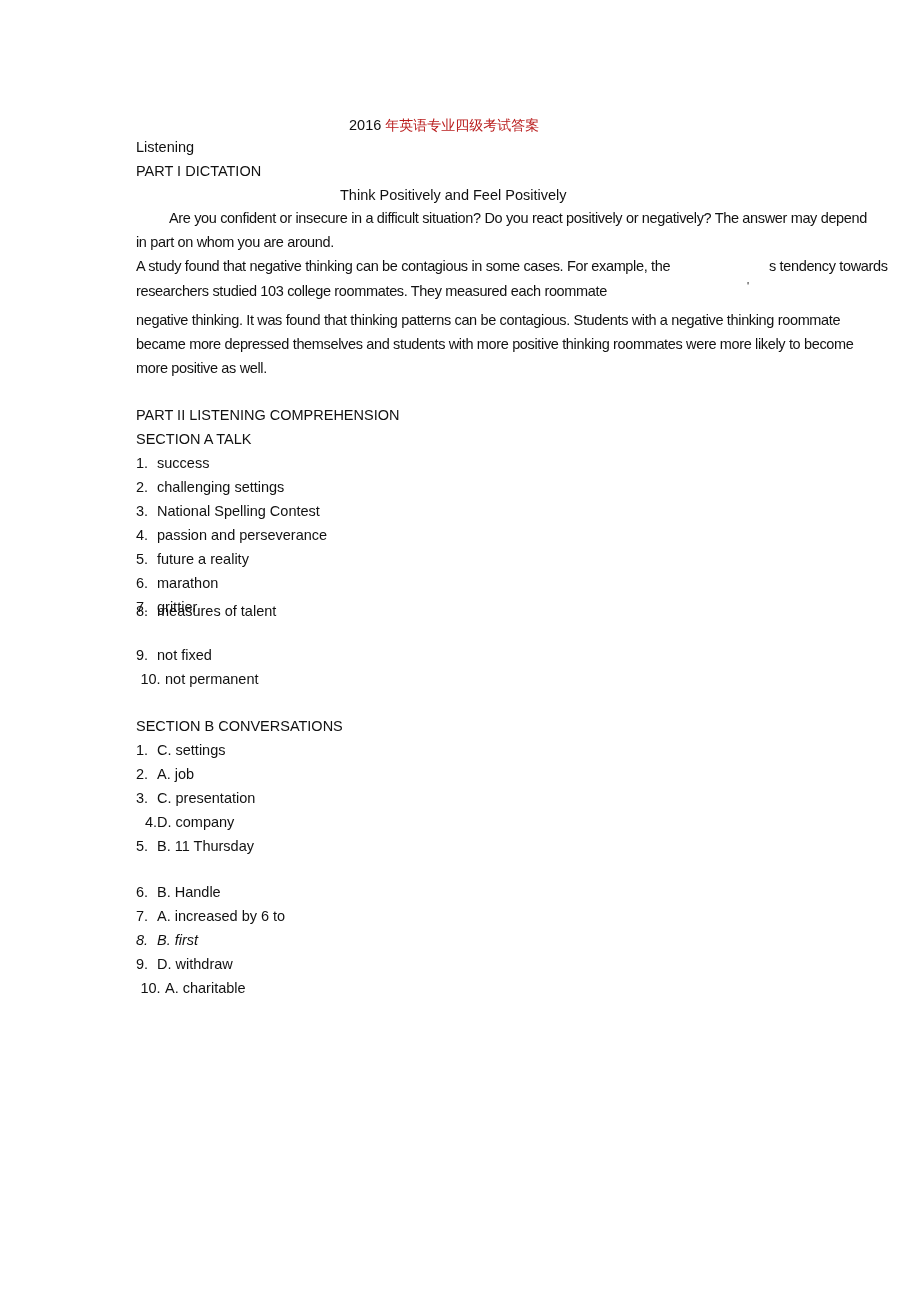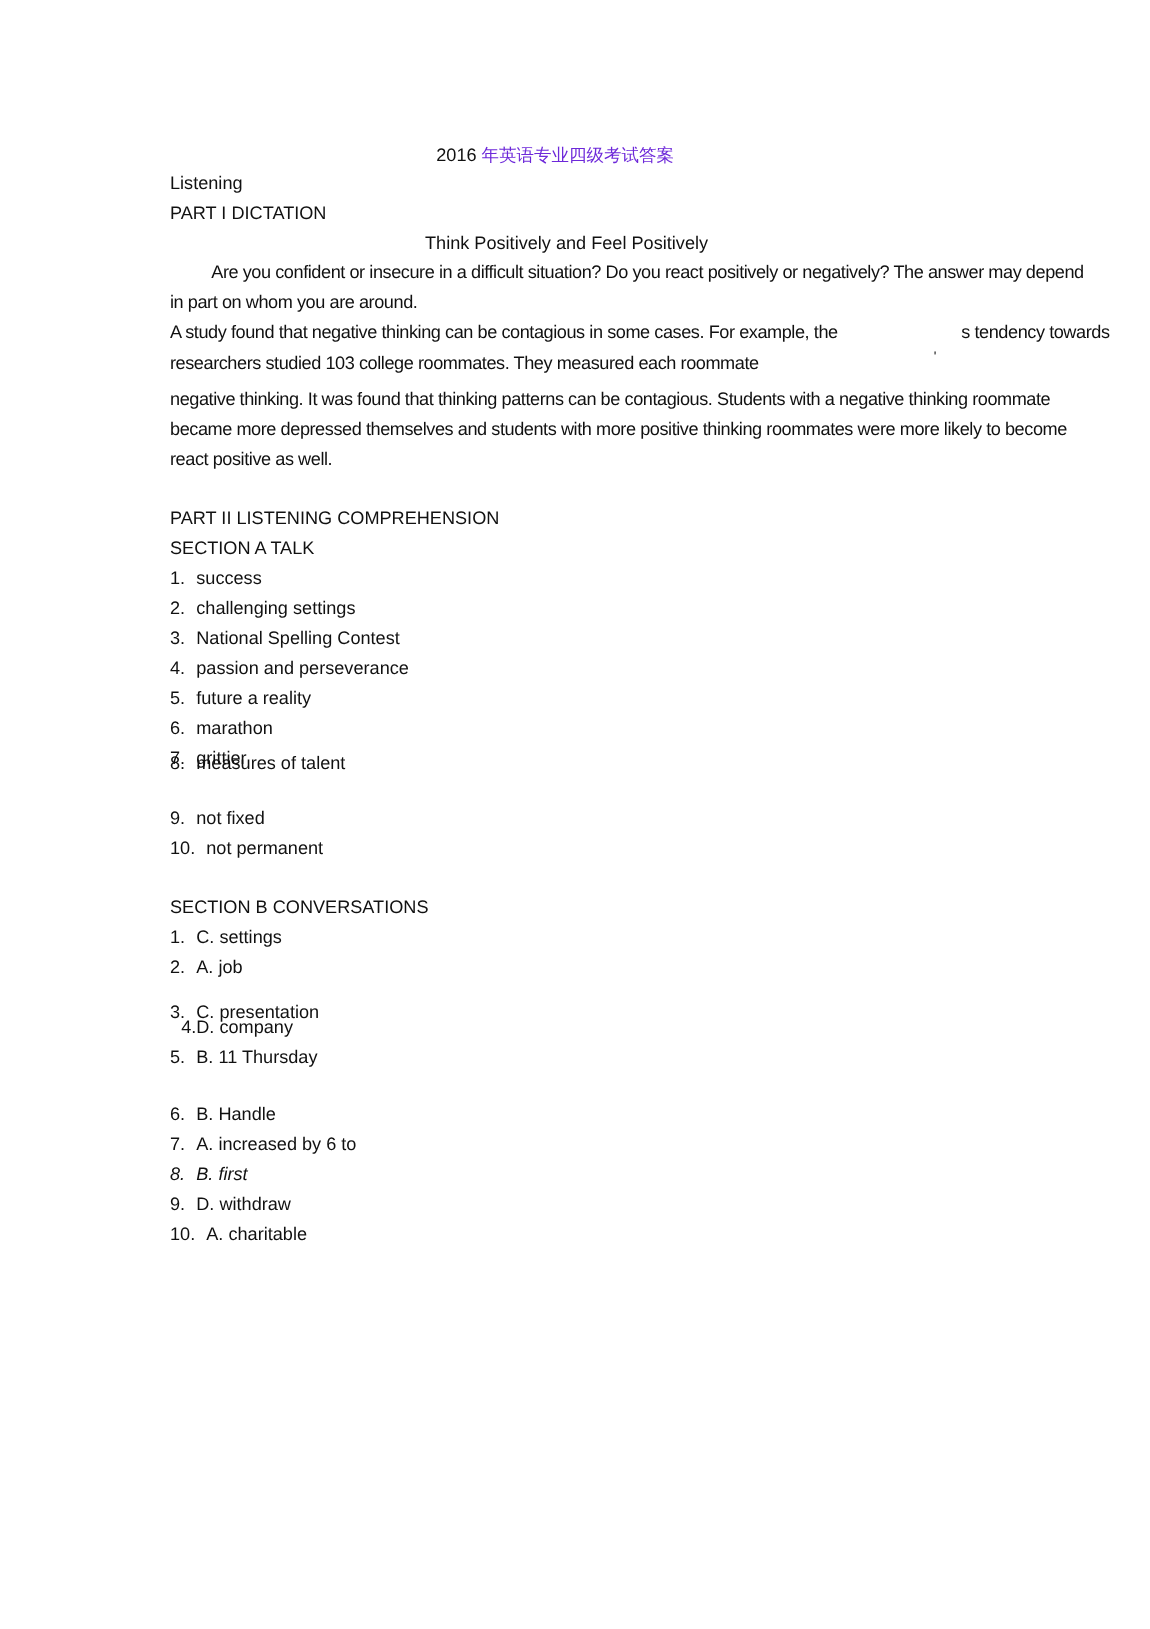--- a/index.html
+++ b/index.html
@@ -28,21 +28,21 @@
       line-height: 18px;
     }
     .title {
       left: 349px;
       top: 116px;
       font-size: 14.5px;
     }
     .title .cjk {
       font-family: "DejaVu Serif", serif;
       font-size: 14px;
-      color: #6d28d9;
+      color: #b91c1c;
     }
     .subtitle {
       left: 340px;
       top: 186px;
     }
     .para {
       position: absolute;
       left: 136px;
       width: 770px;
       font-family: "Liberation Sans Narrow", "Liberation Sans", sans-serif;
@@ -57,21 +57,21 @@
     }
     .ans {
       position: absolute;
       white-space: nowrap;
       line-height: 18px;
     }
     .ans .num {
       display: inline-block;
       width: 21px;
     }
-    .ans.wide .num { width: 29px; }
+    .ans.wide .num { width: 29px; text-align: center; }
   </style>
 </head>
 <body>
 
 <div class="page">
 
   <div class="line title">
     <span>2016</span>
     <span class="cjk">年英语专业四级考试答案</span>
   </div>
@@ -83,21 +83,21 @@
 
   <div class="para" style="top:206px">
     <span class="l" style="left:33px; top:0px">Are you confident or insecure in a difficult situation? Do you react positively or negatively? The answer may depend</span>
     <span class="l" style="top:24px">in part on whom you are around.</span>
     <span class="l" style="top:48px">A study found that negative thinking can be contagious in some cases. For example, the</span>
     <span class="l" style="left:633px; top:48px">s tendency towards</span>
     <span class="l" style="top:73px">researchers studied 103 college roommates. They measured each roommate</span>
     <span class="l" style="left:611px; top:68px; font-size:11px">'</span>
     <span class="l" style="top:102px">negative thinking. It was found that thinking patterns can be contagious. Students with a negative thinking roommate</span>
     <span class="l" style="top:126px">became more depressed themselves and students with more positive thinking roommates were more likely to become</span>
-    <span class="l" style="top:150px">react positive as well.</span>
+    <span class="l" style="top:150px">more positive as well.</span>
   </div>
 
   <div class="line" style="top:406px">PART II LISTENING COMPREHENSION</div>
   <div class="line" style="top:430px">SECTION A TALK</div>
 
   <div id="section-a-list">
       <div class="ans" style="left: 136px; top: 454px;"><span class="num">1.</span><span>success</span></div>
       <div class="ans" style="left: 136px; top: 478px;"><span class="num">2.</span><span>challenging settings</span></div>
       <div class="ans" style="left: 136px; top: 502px;"><span class="num">3.</span><span>National Spelling Contest</span></div>
       <div class="ans" style="left: 136px; top: 526px;"><span class="num">4.</span><span>passion and perseverance</span></div>
@@ -107,21 +107,21 @@
       <div class="ans" style="left: 136px; top: 602px;"><span class="num">8.</span><span>measures of talent</span></div>
       <div class="ans" style="left: 136px; top: 646px;"><span class="num">9.</span><span>not fixed</span></div>
       <div class="ans wide" style="left: 136px; top: 670px;"><span class="num">10.</span><span>not permanent</span></div>
     </div>
 
   <div class="line" style="top:717px">SECTION B CONVERSATIONS</div>
 
   <div id="section-b-list">
       <div class="ans" style="left: 136px; top: 741px;"><span class="num">1.</span><span>C. settings</span></div>
       <div class="ans" style="left: 136px; top: 765px;"><span class="num">2.</span><span>A. job</span></div>
-      <div class="ans" style="left: 136px; top: 789px; margin-top: 12px;"><span class="num">3.</span><span>C. presentation</span></div>
+      <div class="ans" style="left: 136px; top: 789px;"><span class="num">3.</span><span>C. presentation</span></div>
       <div class="ans" style="left: 136px; top: 813px; text-align: right;"><span class="num">4.</span><span>D. company</span></div>
       <div class="ans" style="left: 136px; top: 837px;"><span class="num">5.</span><span>B. 11 Thursday</span></div>
       <div class="ans" style="left: 136px; top: 883px;"><span class="num">6.</span><span>B. Handle</span></div>
       <div class="ans" style="left: 136px; top: 907px;"><span class="num">7.</span><span>A. increased by 6 to</span></div>
       <div class="ans" style="left: 136px; top: 931px; font-style: italic;"><span class="num">8.</span><span>B. first</span></div>
       <div class="ans" style="left: 136px; top: 955px;"><span class="num">9.</span><span>D. withdraw</span></div>
       <div class="ans wide" style="left: 136px; top: 979px;"><span class="num">10.</span><span>A. charitable</span></div>
     </div>
 
 </div>

